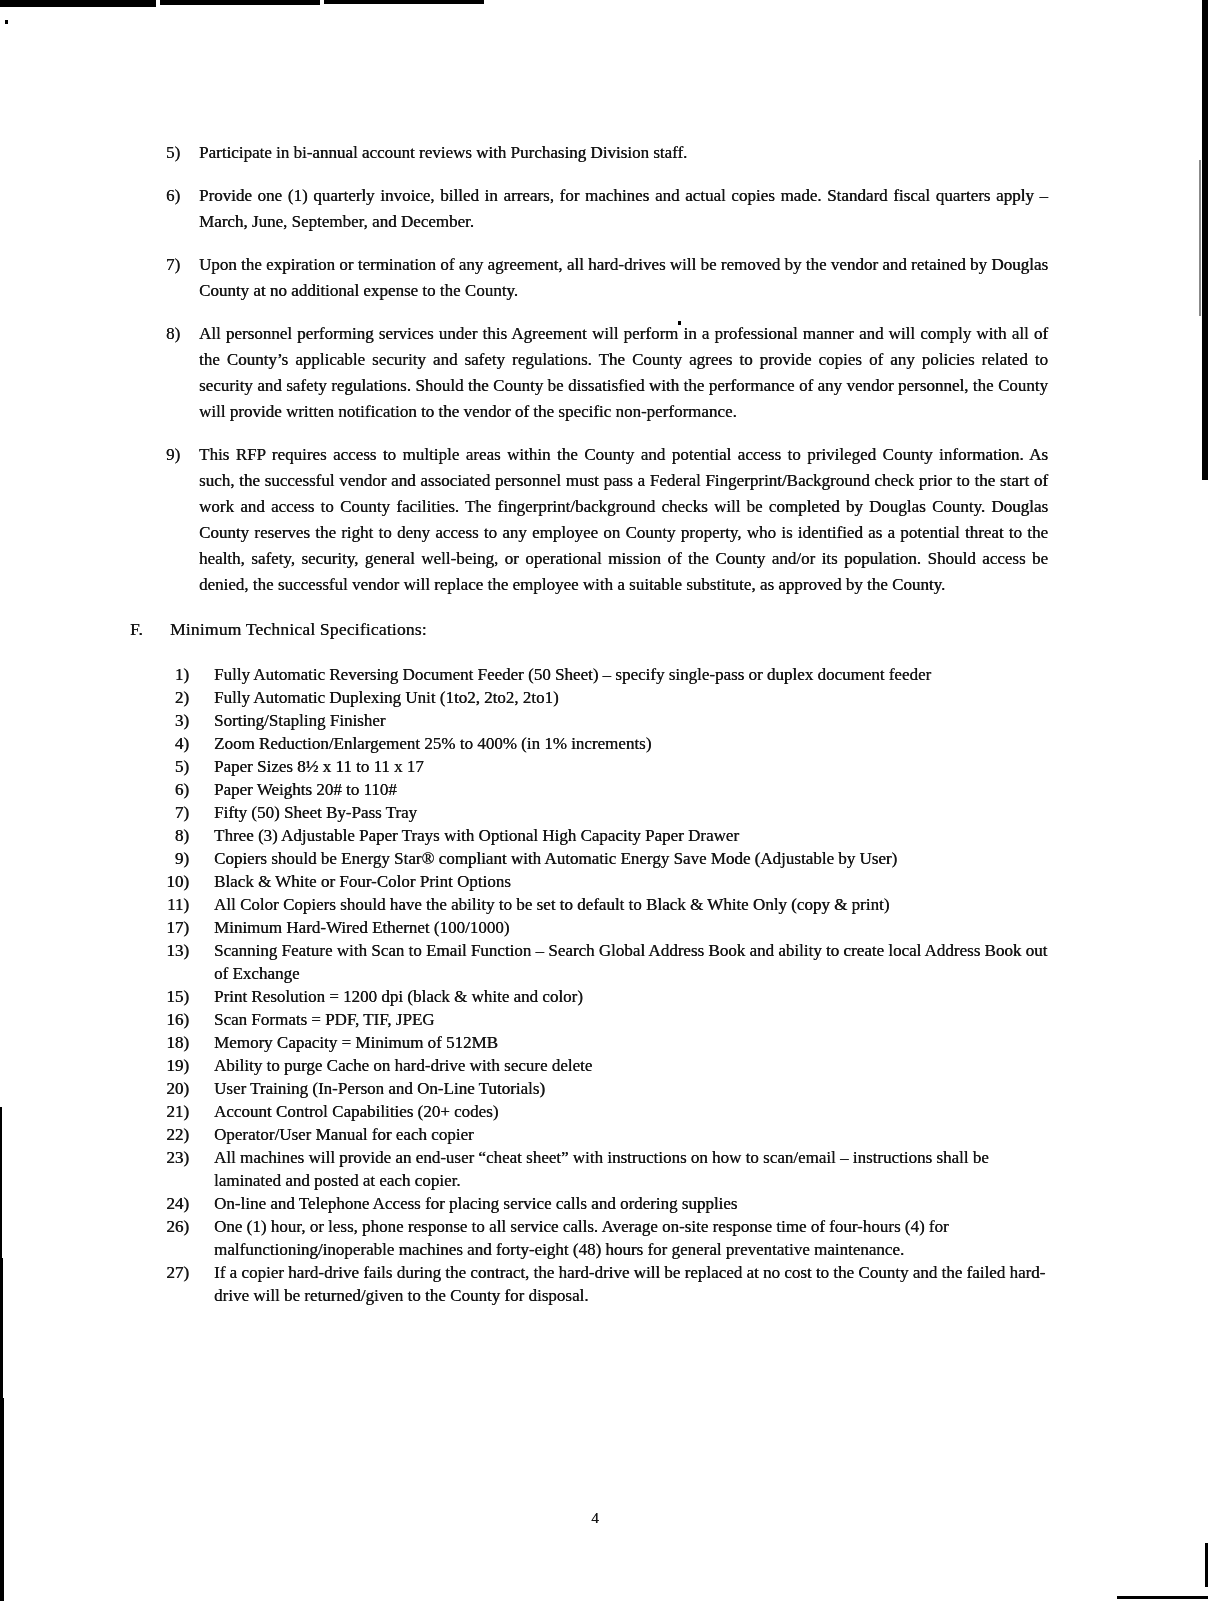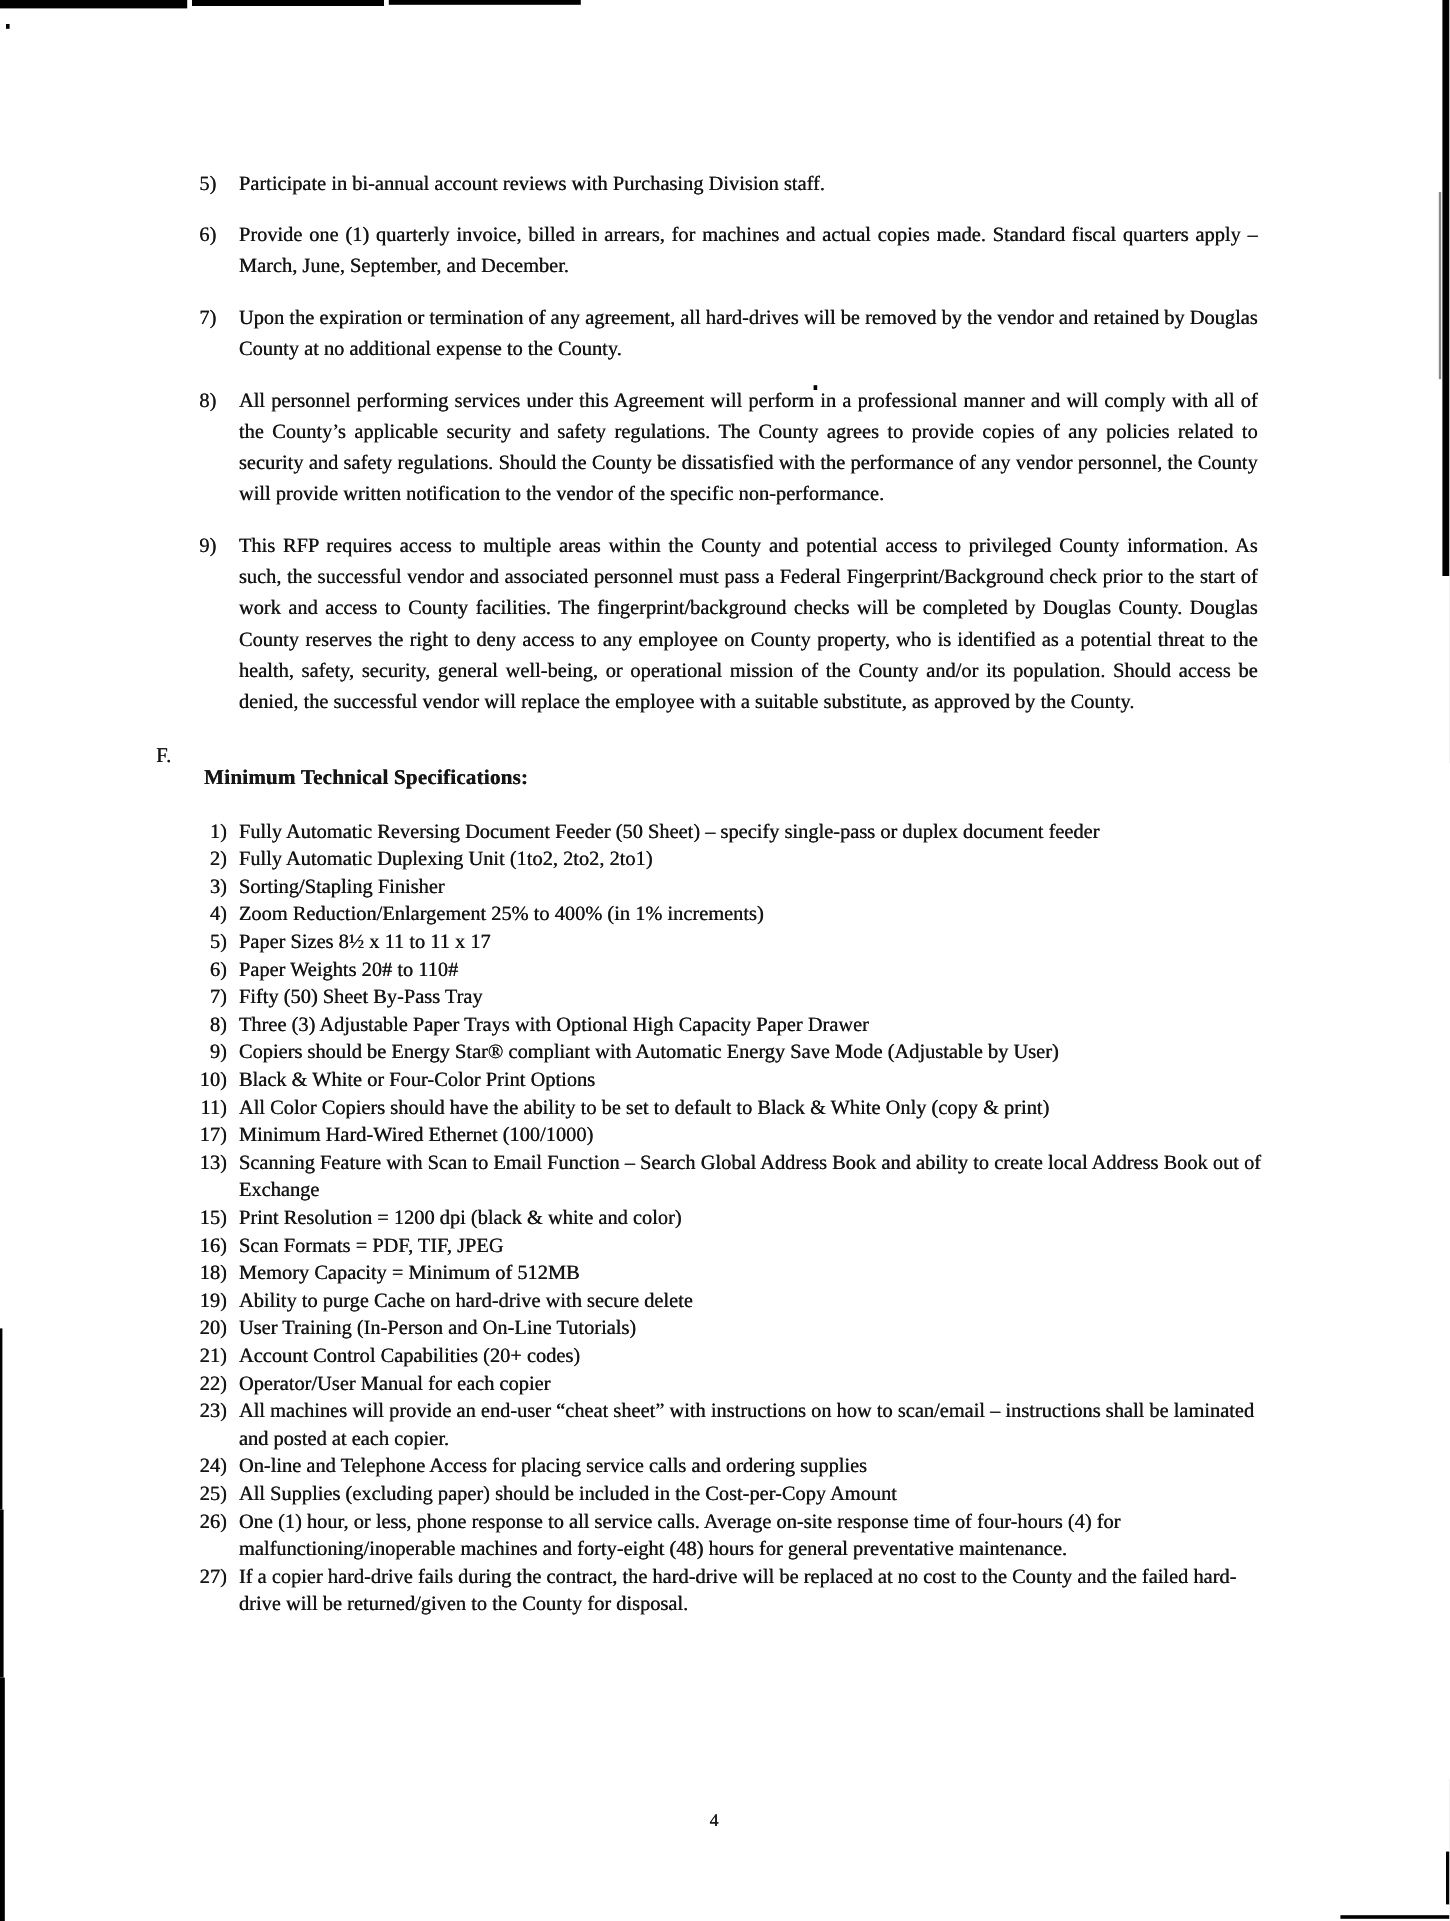--- a/index.html
+++ b/index.html
@@ -14,27 +14,27 @@
   
   .l1-item { display:flex; margin:0 0 17px 166px; width:882px;
              font-size:17px; line-height:26px; }
   .l1-num  { flex:0 0 21px; }
   .l1-text { flex:1; margin-left:12px; text-align:justify; }
 
   
   .section-heading { display:flex; margin:17px 0 20px 130px;
                      font-size:17.5px; line-height:28px; }
   .section-label { width:40px; }
-  .section-title { font-weight:bold; letter-spacing:0.2px;margin-top:18px; }
+  .section-title { font-weight:normal; letter-spacing:0.2px; }
 
   
   .l2-item { display:flex; margin-left:163px; width:893px;
              font-size:17px; line-height:23px; }
   .l2-num  { flex:0 0 26px; text-align:right; }
-  .l2-text { flex:1; margin-left:10px; }
+  .l2-text { flex:1; margin-left:25px; }
 
   .page-number { position:absolute; top:1510px; left:0; width:1190px;
                  text-align:center; font-size:15px; }
 
   
   .art { position:absolute; background:#000; }
   .art-gray { position:absolute; background:#8b8b8b; }
 </style>
 </head>
 <body>
@@ -164,24 +164,20 @@
     </div>
     <div class="l2-item">
       <span class="l2-num">23)</span>
       <span class="l2-text">All machines will provide an end-user “cheat sheet” with instructions on how to scan/email – instructions shall be laminated and posted at each copier.</span>
     </div>
     <div class="l2-item">
       <span class="l2-num">24)</span>
       <span class="l2-text">On-line and Telephone Access for placing service calls and ordering supplies</span>
     </div>
     <div class="l2-item">
-      <span class="l2-num">25)</span>
-      <span class="l2-text">All Supplies (excluding paper) should be included in the Cost-per-Copy Amount</span>
-    </div>
-    <div class="l2-item">
       <span class="l2-num">26)</span>
       <span class="l2-text">One (1) hour, or less, phone response to all service calls.  Average on-site response time of four-hours (4) for malfunctioning/inoperable machines and forty-eight (48) hours for general preventative maintenance.</span>
     </div>
     <div class="l2-item">
       <span class="l2-num">27)</span>
       <span class="l2-text">If a copier hard-drive fails during the contract, the hard-drive will be replaced at no cost to the County and the failed hard-drive will be returned/given to the County for disposal.</span>
     </div>
 
   </div>
 

